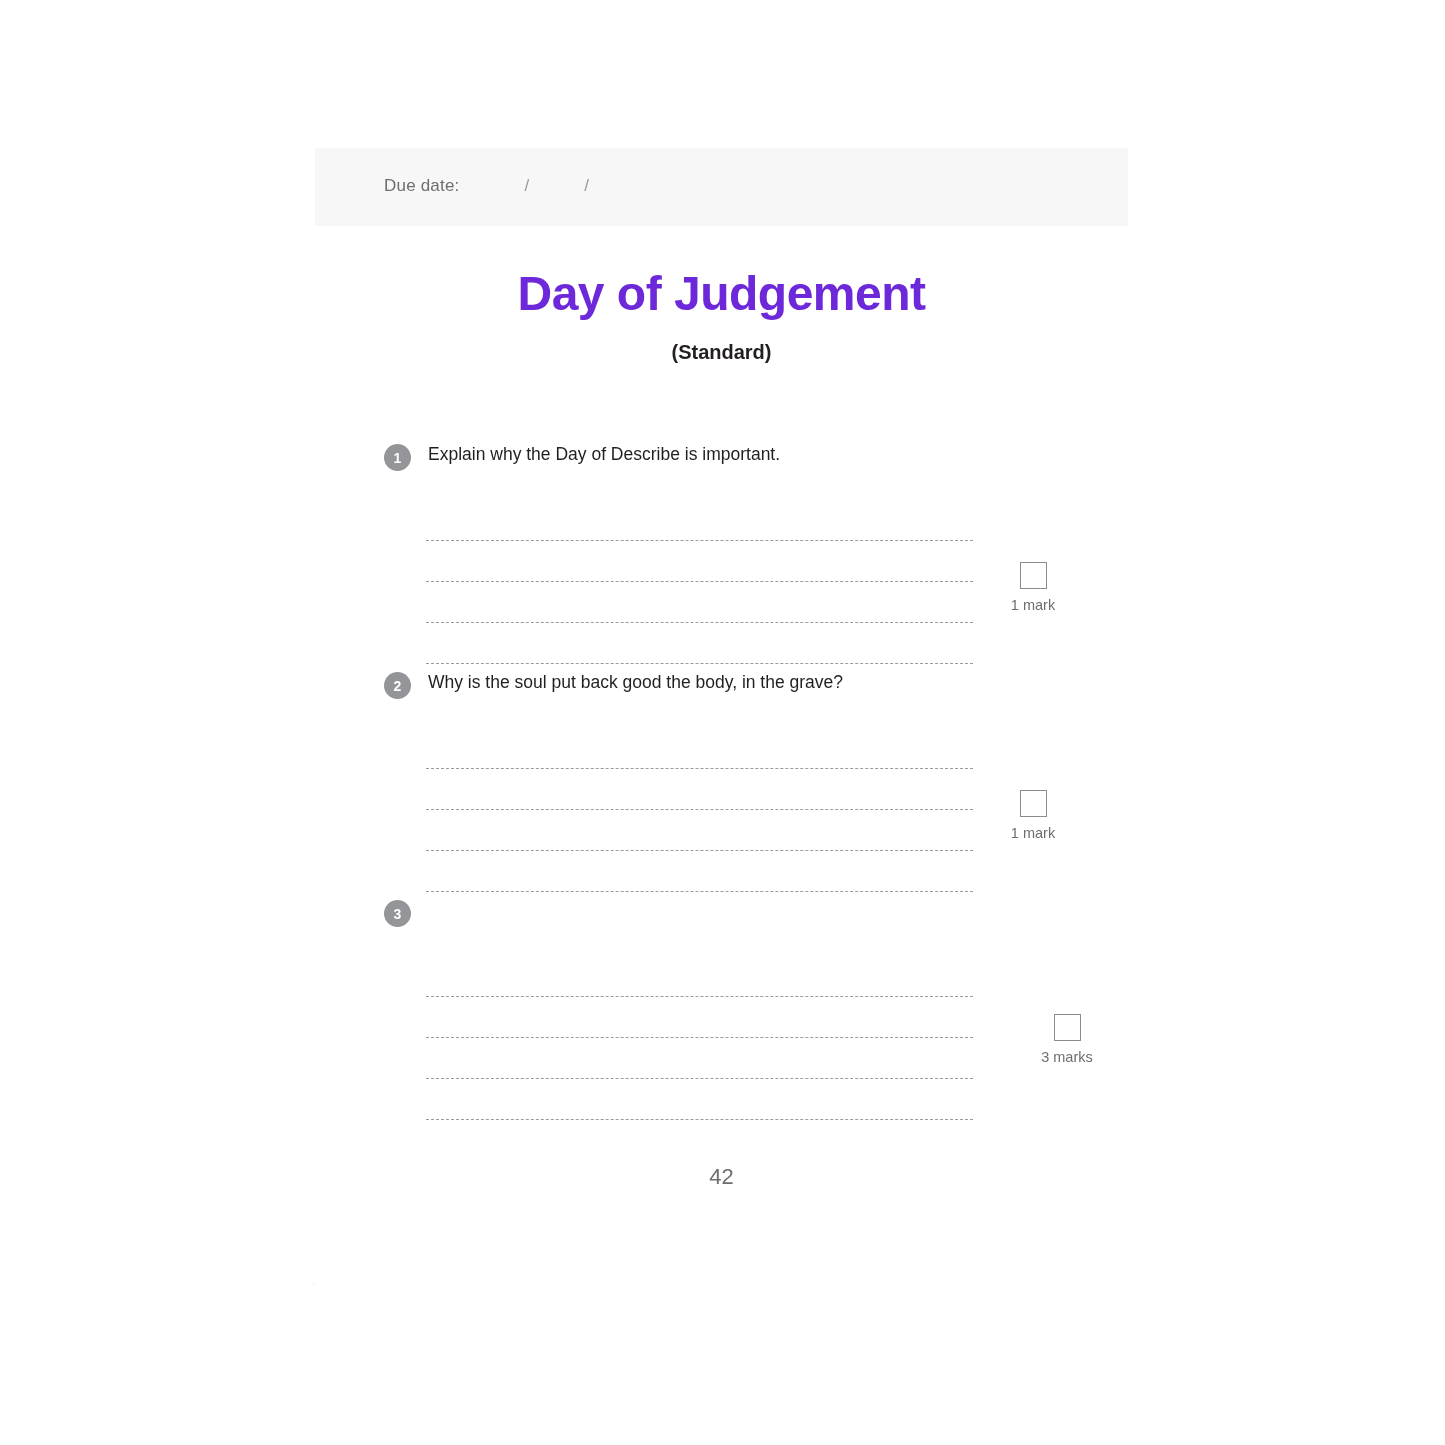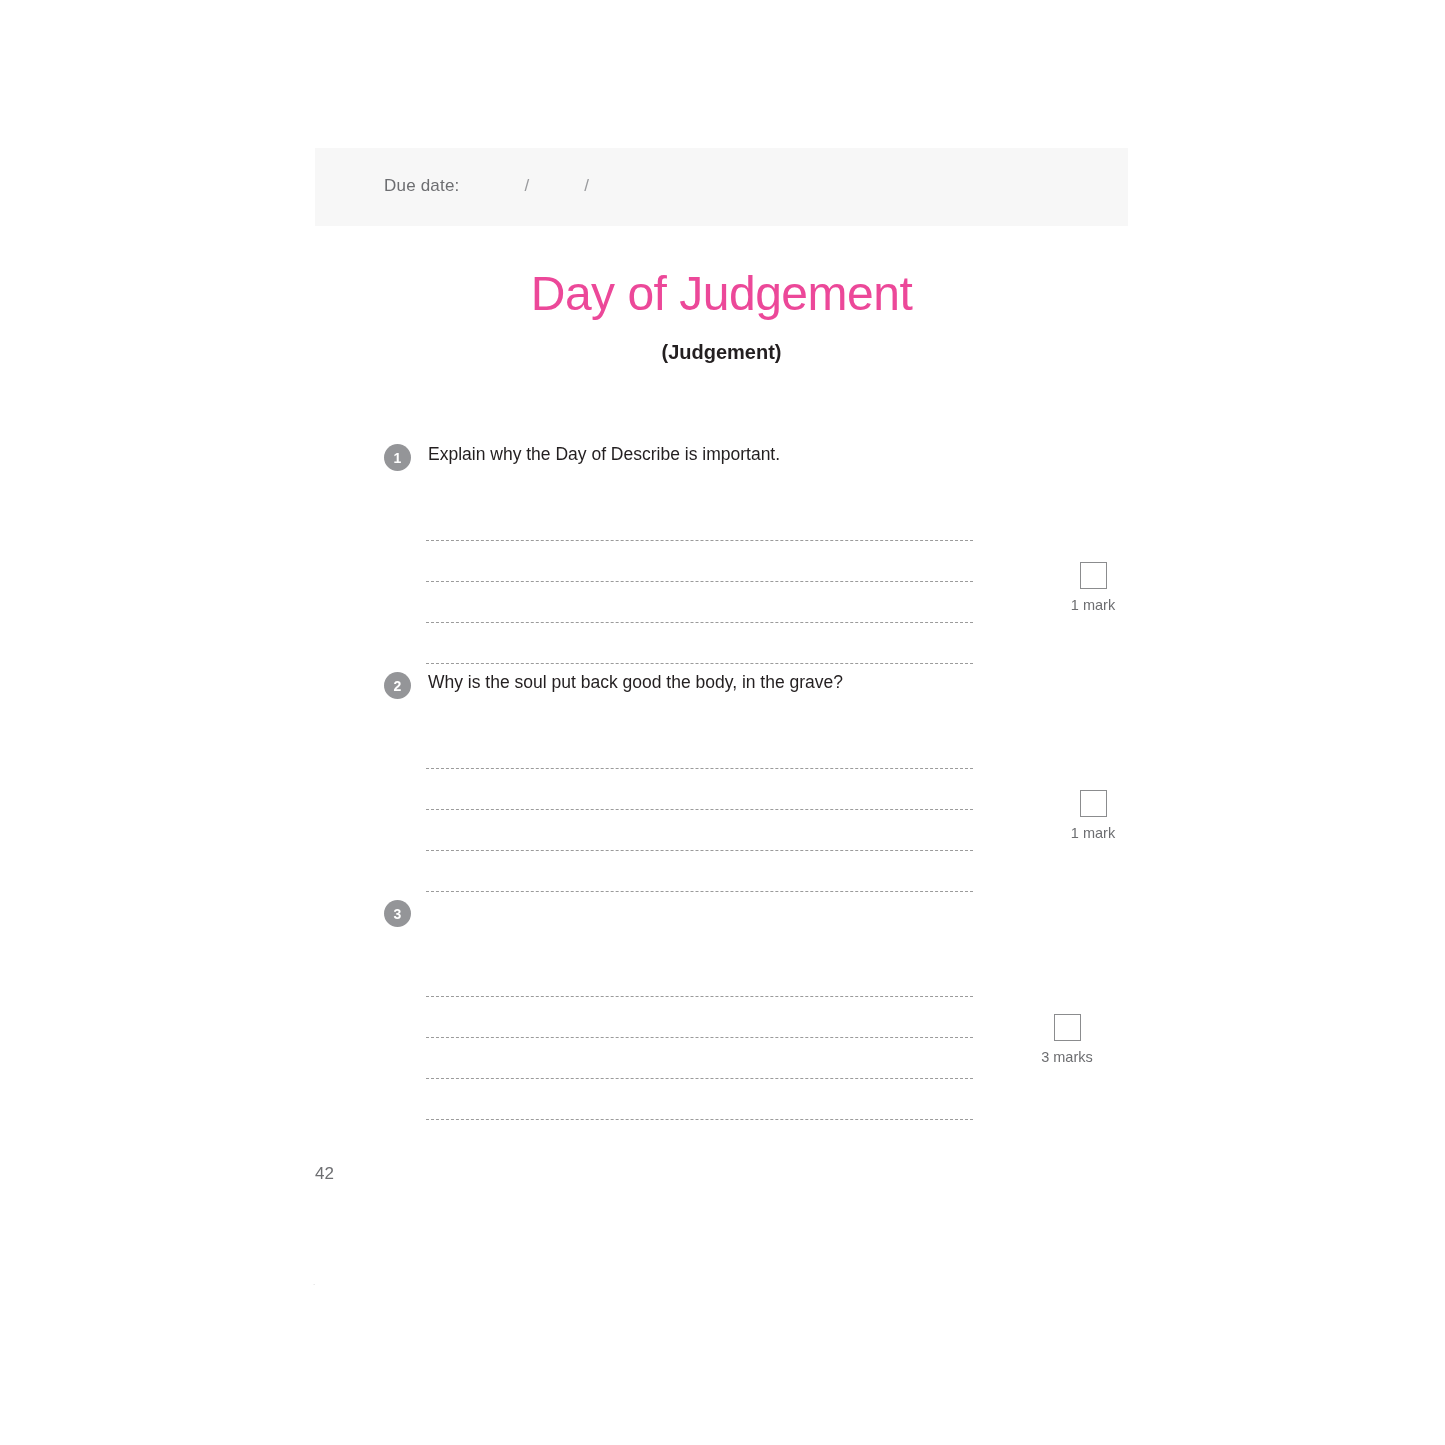--- a/index.html
+++ b/index.html
@@ -41,24 +41,24 @@
     color: #9a9b9e;
     font-size: 17px;
   }
   .gap1 { width: 65px; display:inline-block; }
   .gap2 { width: 55px; display:inline-block; }
 
   
   .title {
     text-align: center;
     font-size: 48px;
-    font-weight: normal;
+    font-weight: bold;
     letter-spacing: -0.5px;
     margin-top: 40px;
-    color: #ec4899;
+    color: #6d28d9;
   }
   .subtitle {
     text-align: center;
     font-size: 20px;
     font-weight: bold;
     margin-top: 20px;
     color: #231f20;
   }
 
   
@@ -105,21 +105,21 @@
     left: 111px;
     top: 0;
     width: 547px;
   }
   .dash-line {
     height: 40px;
     border-bottom: 1px dashed #9b9b9b;
   }
   .marks {
     position: absolute;
-    left: 718px;
+    left: 658px;
     top: 62px;
     width: 120px;
     text-align: center;
   }
   .mark-box {
     width: 25px;
     height: 25px;
     border: 1px solid #8b8c8e;
     margin: 0 auto;
   }
@@ -130,22 +130,22 @@
   }
   
   .marks.q3 {
     left: 692px;
     top: 58px;
   }
   .q-spacer { height: 22px; }
 
   .page-number {
     margin-top: 60px;
-    text-align: left;
-    font-size: 17px;
+    text-align: center;
+    font-size: 22px;
     color: #6d6e71;
   }
   .tiny-mark {
     position: absolute;
     left: 313px;
     top: 1278px;
     font-size: 8px;
     color: #cccccc;
   }
 </style>
@@ -158,21 +158,21 @@
     <div class="due-row">
       <span class="due-label">Due date:</span>
       <span class="gap1"></span>
       <span class="slash">/</span>
       <span class="gap2"></span>
       <span class="slash">/</span>
     </div>
   </div>
 
   <div class="title">Day of Judgement</div>
-  <div class="subtitle">(Judgement)</div>
+  <div class="subtitle">(Standard)</div>
 
   <div class="questions">
 
     <div class="question">
       <div class="q-head">
         <div class="q-num">1</div>
         <div class="q-text">Explain why the Day of Describe is important.</div>
       </div>
       <div class="answer-block">
         <div class="lines">

